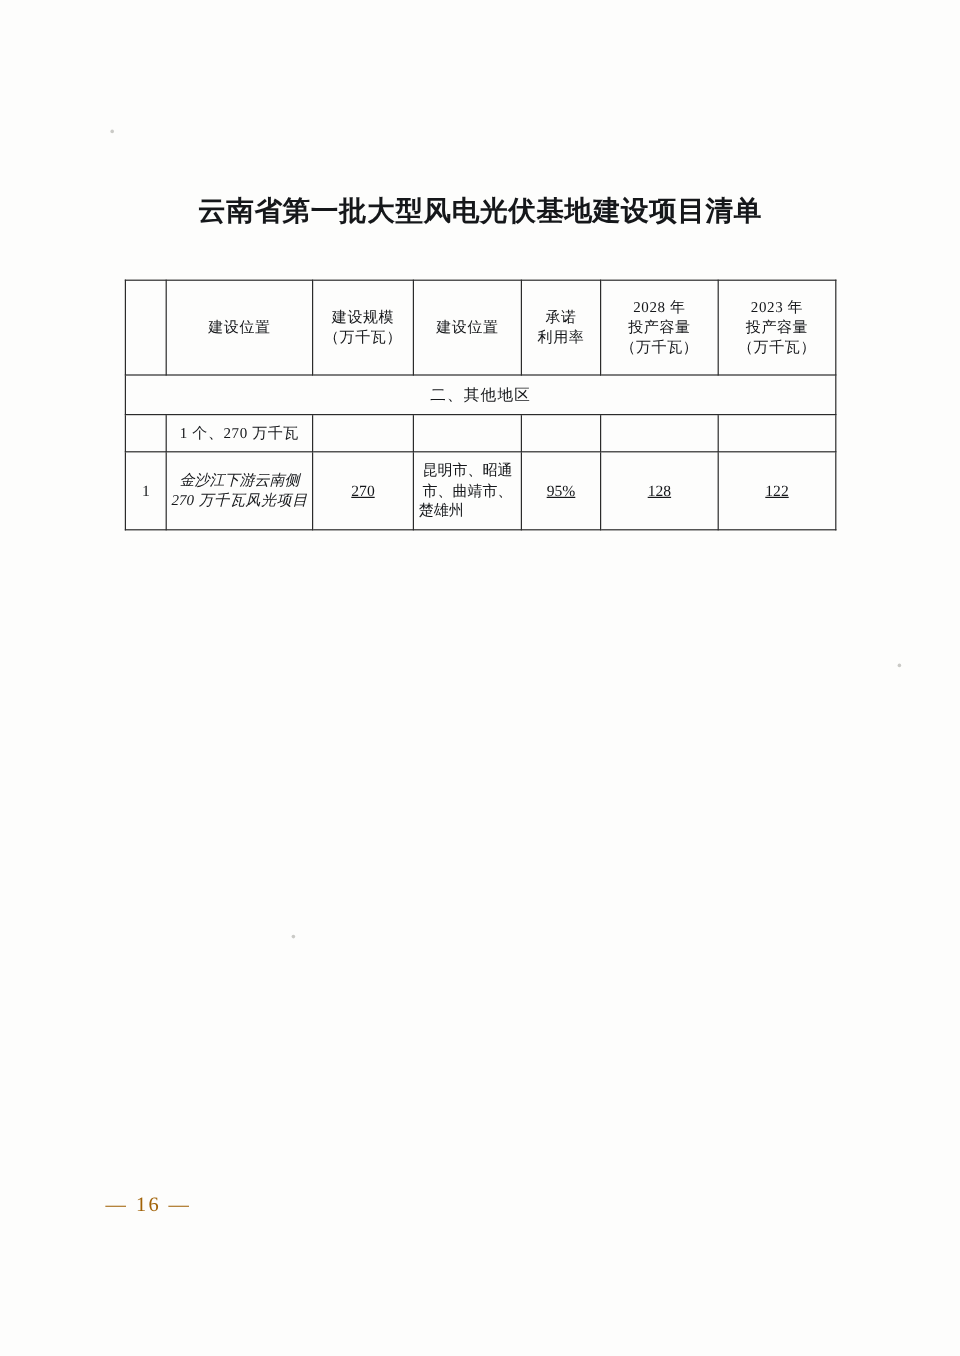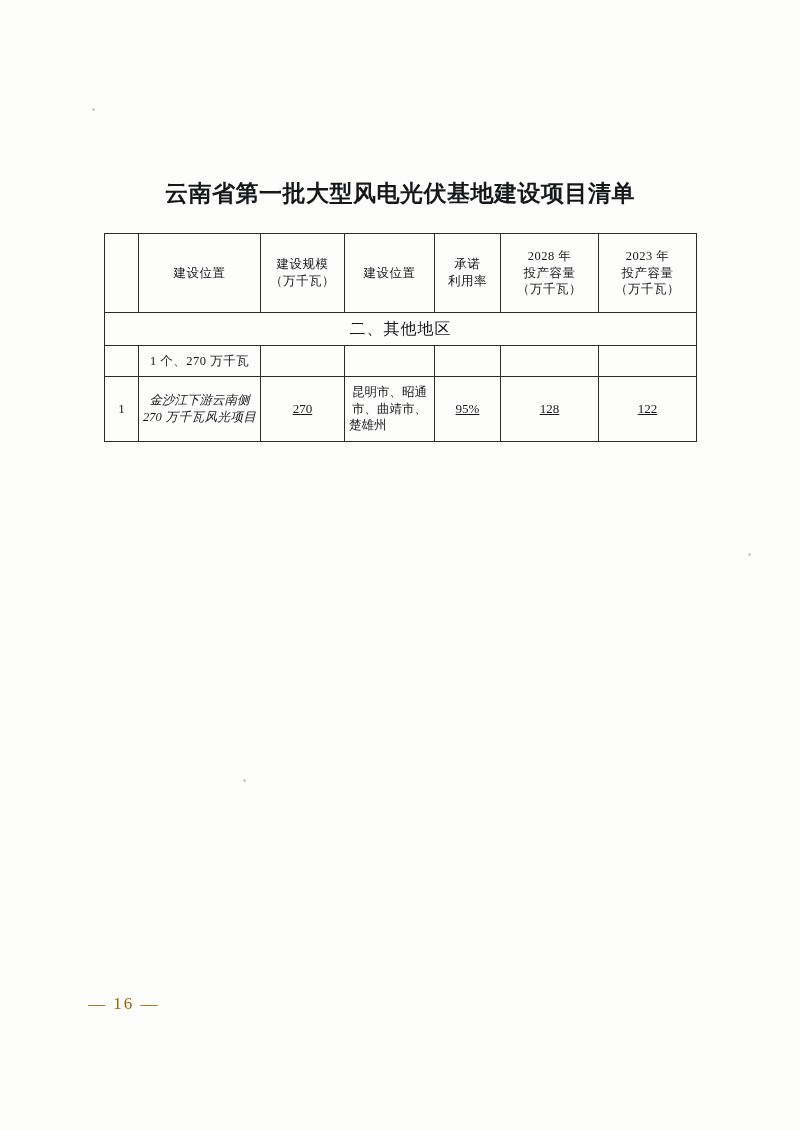--- a/index.html
+++ b/index.html
@@ -35,21 +35,20 @@
     position: absolute;
     top: 160px;
     left: 0;
     width: 800px;
     text-align: center;
     font-size: 23px;
     font-weight: bold;
     letter-spacing: 0.5px;
     color: #15171a;
     font-family: "Liberation Serif", "DejaVu Serif", serif;
-    margin-top: 18px;
   }
 
   .table-wrap {
     position: absolute;
     top: 233px;
     left: 104px;
     width: 592px;
   }
 
   table.listing {
@@ -83,21 +82,21 @@
   .col-scale  { width: 84px; }
   .col-loc    { width: 90px; }
   .col-rate   { width: 66px; }
   .col-2022   { width: 98px; }
   .col-2023   { width: 98px; }
 
   td.section-row {
     font-weight: bold;
     height: 26px;
     letter-spacing: 1px;
-    font-size: 16px;
+    font-size: 13px;
     margin-left: 36px;
   }
 
   td.subtotal-cell {
     font-weight: bold;
     text-align: left;
     padding-left: 6px;
     height: 24px;
     letter-spacing: 0.5px;
   }

